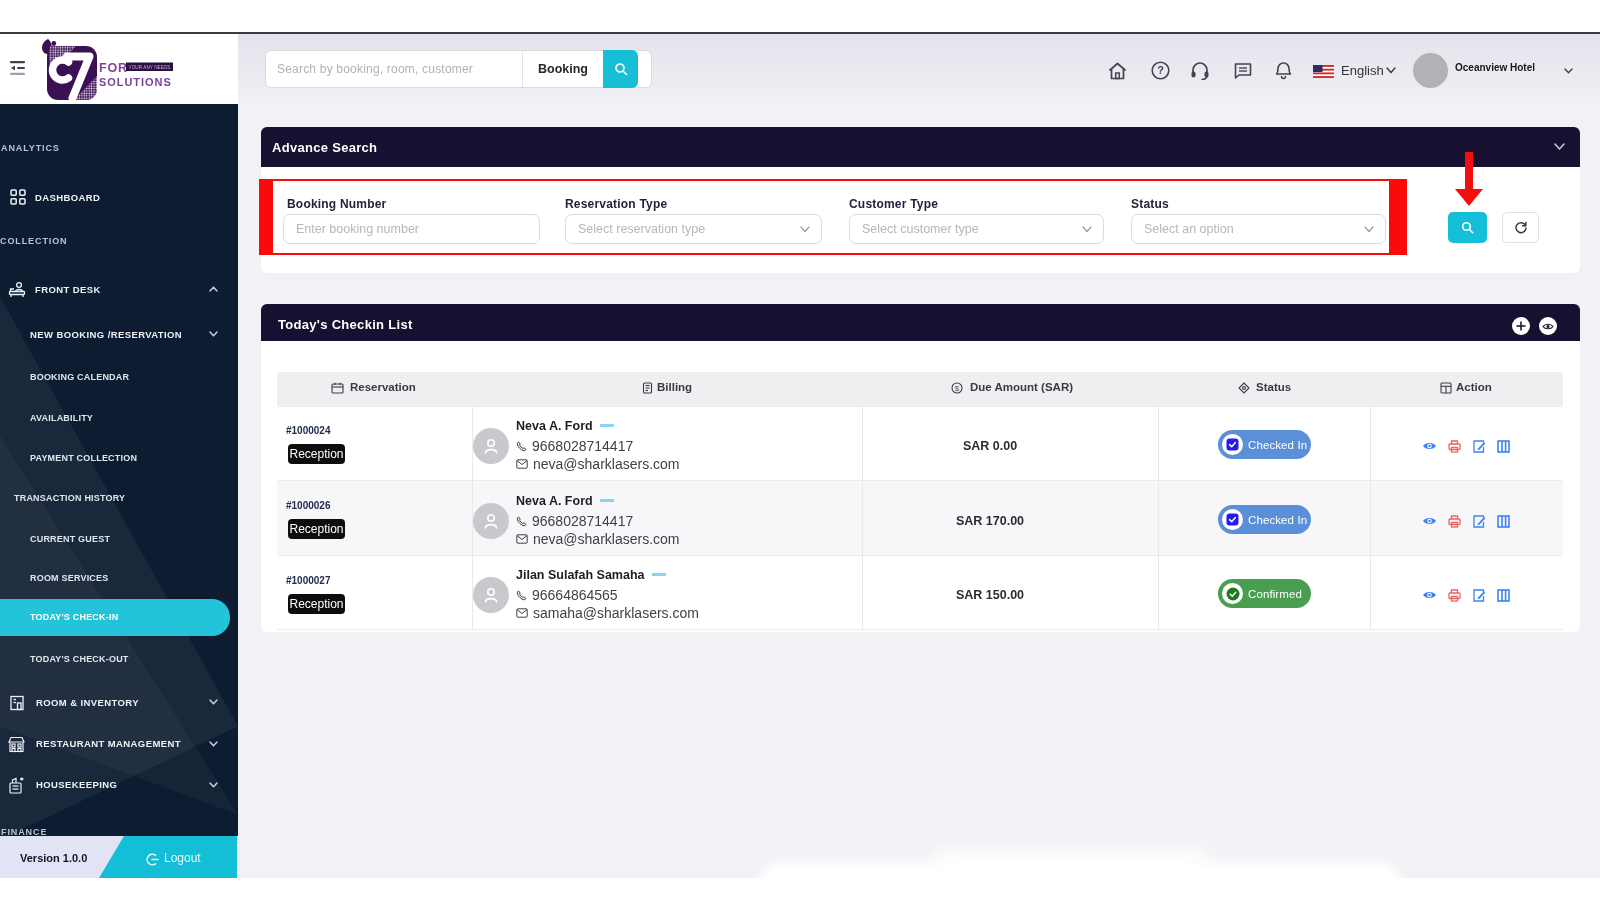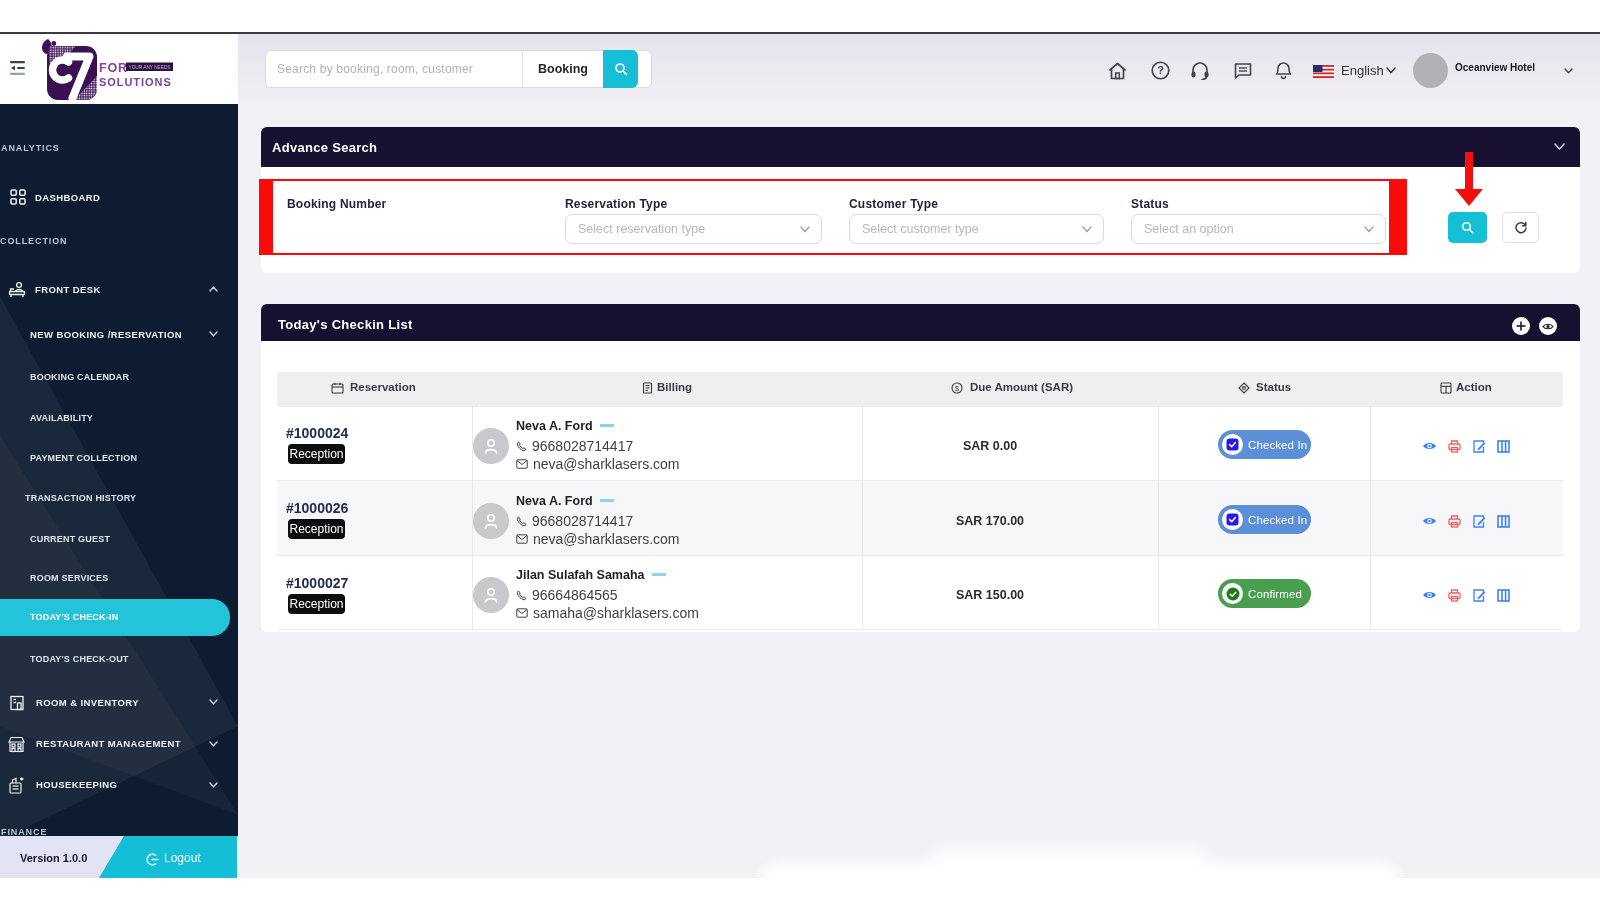--- a/index.html
+++ b/index.html
@@ -61,21 +61,21 @@
 .ckbar { left:261px; top:304px; width:1319px; height:37px; background:#181031; border-radius:6px 6px 0 0; }
 .cktitle { left:278px; top:317px; font-size:13px; font-weight:bold; color:#fff; letter-spacing:.3px; }
 .ckbtn { width:18px; height:18px; border-radius:50%; background:#fff; display:flex; align-items:center; justify-content:center; }
 .ckcard { left:261px; top:341px; width:1319px; height:291px; background:#fff; border-radius:0 0 6px 6px; }
 
 .thead { left:277px; top:372px; width:1286px; height:34px; background:#efeff2; border-radius:3px 3px 0 0;}
 .thcell { top:381px; font-size:11.5px; font-weight:bold; color:#3a3a45; }
 .rowstripe { left:277px; top:481px; width:1286px; height:74px; background:#f7f7f9; }
 .hline { left:277px; width:1286px; height:1px; background:#ececef; }
 .vline { width:1px; background:#e9e9ec; top:406px; height:224px; }
-.bookno { left:286px; font-size:14px; font-weight:bold; color:#232c50; }
+.bookno { left:286px; font-size:10px; font-weight:bold; color:#232c50; }
 .recpill { left:288px; width:57px; height:20px; background:#0d0d0d; border-radius:4px;
   color:#fff; font-size:12px; text-align:center; line-height:20px; }
 .gavatar { left:473px; width:36px; height:36px; border-radius:50%; background:#c9c9cd;
   display:flex; align-items:center; justify-content:center; }
 .gname { left:516px; font-size:12.5px; font-weight:bold; color:#1e1e26; }
 .dash { display:inline-block; width:14px; height:3px; background:#8ed2f2; margin-left:7px; margin-bottom:3px; }
 .grow { left:516px; font-size:14px; color:#3f3f46; display:flex; align-items:center; gap:5px;}
 .sar { left:900px; width:180px; text-align:center; font-size:12.5px; font-weight:bold; color:#2b2b33; }
 .stpill { left:1218px; width:93px; height:29px; border-radius:15px; display:flex; align-items:center; padding-left:4px; }
 .stpill .circ { width:21px; height:21px; border-radius:50%; background:#fff; display:flex; align-items:center; justify-content:center; }
@@ -204,21 +204,21 @@
   <svg class="abs schev" style="left:209px;top:286px" width="9" height="6" viewBox="0 0 9 6">
       <path d="M1 5 L4.5 1.3 L8 5" stroke="#cfd8e2" stroke-width="1.4" fill="none" stroke-linecap="round"></path>
     </svg>
   <span class="abs sitem" style="left:30px;top:329px">NEW BOOKING /RESERVATION</span>
   <svg class="abs schev" style="left:209px;top:331px" width="9" height="6" viewBox="0 0 9 6">
       <path d="M1 1 L4.5 4.7 L8 1" stroke="#cfd8e2" stroke-width="1.4" fill="none" stroke-linecap="round"></path>
     </svg>
   <span class="abs ssub" style="left:30px;top:372px">BOOKING CALENDAR</span>
   <span class="abs ssub" style="left:30px;top:413px">AVAILABILITY</span>
   <span class="abs ssub" style="left:30px;top:453px">PAYMENT COLLECTION</span>
-  <span class="abs ssub" style="left:25px;top:493px">TRANSACTION HISTORY</span>
+  <span class="abs ssub" style="left:14px;top:493px">TRANSACTION HISTORY</span>
   <span class="abs ssub" style="left:30px;top:534px">CURRENT GUEST</span>
   <span class="abs ssub" style="left:30px;top:573px">ROOM SERVICES</span>
   <div class="abs activepill"></div>
   <span class="abs ssub" style="left:30px;top:612px;color:#fff">TODAY'S CHECK-IN</span>
   <span class="abs ssub" style="left:30px;top:654px">TODAY'S CHECK-OUT</span>
   <svg class="abs" style="left:9px;top:695px" width="16" height="16" viewBox="0 0 16 16">
       <g stroke="#eef2f7" stroke-width="1.3" fill="none">
         <rect x="2" y="1.5" width="12" height="13"></rect>
         <line x1="4.5" y1="4.5" x2="7" y2="4.5"></line>
         <line x1="4.5" y1="7.5" x2="7" y2="7.5"></line>
@@ -276,20 +276,21 @@
       <path d="M1 1 L5.5 6 L10 1" stroke="#cfcfdc" stroke-width="1.5" fill="none" stroke-linecap="round"></path>
     </svg>
   <div class="abs advpanel"></div>
   <div class="abs redbox"></div>
   <div class="abs redbarL"></div>
   <div class="abs redbarR"></div>
   <span class="abs flabel" style="left:287px">Booking Number</span>
   <span class="abs flabel" style="left:565px">Reservation Type</span>
   <span class="abs flabel" style="left:849px">Customer Type</span>
   <span class="abs flabel" style="left:1131px">Status</span>
+  <div class="abs finput" style="left:283px;width:257px">Enter booking number</div>
   <div class="abs finput" style="left:565px;width:257px">Select reservation type<svg class="fchev" viewBox="0 0 10 7">
         <path d="M1 1 L5 5.5 L9 1" stroke="#9a9aa4" stroke-width="1.2" fill="none" stroke-linecap="round"></path>
       </svg></div>
   <div class="abs finput" style="left:849px;width:255px">Select customer type<svg class="fchev" viewBox="0 0 10 7">
         <path d="M1 1 L5 5.5 L9 1" stroke="#9a9aa4" stroke-width="1.2" fill="none" stroke-linecap="round"></path>
       </svg></div>
   <div class="abs finput" style="left:1131px;width:255px">Select an option<svg class="fchev" viewBox="0 0 10 7">
         <path d="M1 1 L5 5.5 L9 1" stroke="#9a9aa4" stroke-width="1.2" fill="none" stroke-linecap="round"></path>
       </svg></div>
   <div class="abs sbtn">

